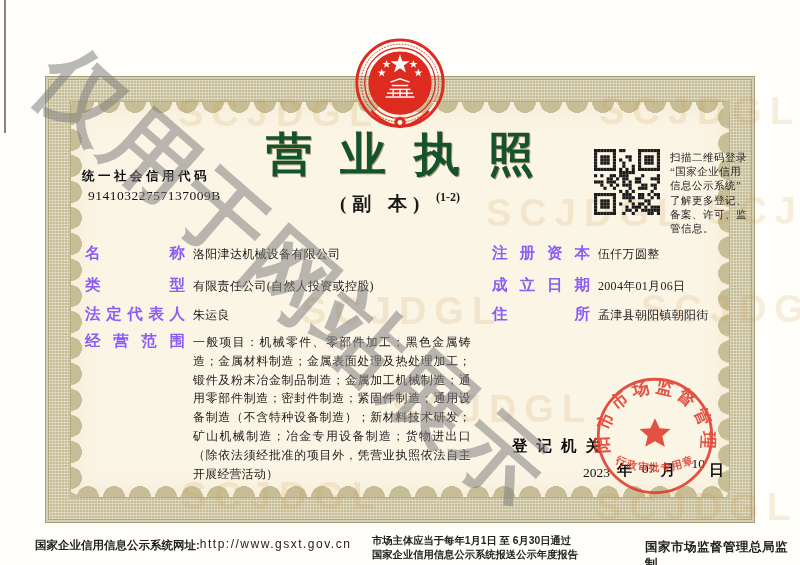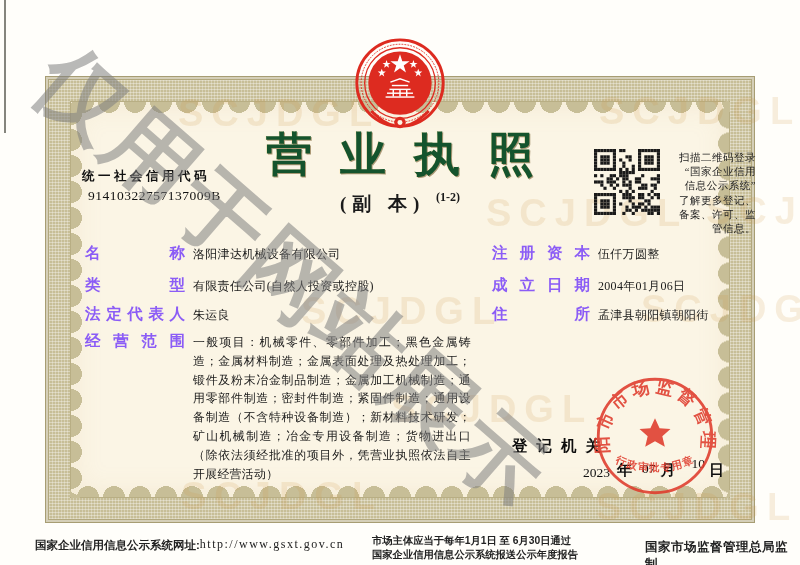--- a/index.html
+++ b/index.html
@@ -54,21 +54,21 @@
     font-size:19px;font-weight:bold;color:#1a1a1a;letter-spacing:6px;
   }
   .subtitle sup{font-size:12px;letter-spacing:0;font-weight:bold;position:relative;top:-2px;}
   .credit{left:82px;top:145px;z-index:11;margin-top:23px;}
   .credit-label{font-size:12.5px;font-weight:bold;letter-spacing:3.5px;color:#111;}
   .credit-code{font-family:"Liberation Serif","DejaVu Serif",serif;font-size:13.5px;color:#111;margin-top:3px;margin-left:6px;letter-spacing:.5px;}
   .qr{left:594px;top:149px;width:66px;height:66px;z-index:11;}
   .qr-caption{
     left:670px;top:151px;width:86px;z-index:11;
     font-family:"Liberation Serif","DejaVu Serif",serif;
-    font-size:10.5px;line-height:14.2px;color:#222;letter-spacing:.5px;text-align:right;
+    font-size:10.5px;line-height:14.2px;color:#222;letter-spacing:.5px;
   }
 
   
   .row{position:absolute;display:flex;align-items:flex-start;z-index:10;}
   .lbl{
     display:inline-block;font-weight:bold;font-size:15.5px;color:#8b5cf6;
     text-align:justify;text-align-last:justify;flex:none;
   }
   .lbl-l{width:100px;}
   .lbl-r{width:98px;}
@@ -86,21 +86,21 @@
   .date .num{font-family:"Liberation Serif","DejaVu Serif",serif;font-size:13.5px;color:#111;position:relative;}
   .date .unit{font-weight:bold;font-size:15px;color:#0d0d0d;position:relative;}
   .d-year{top:2px;}
   .d-month{top:-2px;margin-left:10px;}
   .d-day{top:-7px;margin-left:16px;font-size:12.5px;}
   .u1{margin-left:7px;} .u2{margin-left:5px;} .u3{margin-left:4px;}
 
   
   .footer{left:0;top:533px;width:800px;z-index:10;color:#222;}
   .f-left{position:absolute;left:35px;top:5px;font-size:11.5px;font-weight:bold;white-space:nowrap;}
-  .f-url{font-family:Liberation Serif, serif;font-weight:normal;font-size:12px;letter-spacing:1.5px;position:relative;top:-1px;text-align:center;}
+  .f-url{font-family:Liberation Sans, sans-serif;font-weight:normal;font-size:12px;letter-spacing:1.5px;position:relative;top:-1px;text-align:center;}
   .f-mid{position:absolute;left:372px;top:1px;font-size:10.3px;line-height:13.5px;font-weight:bold;}
   .f-right{position:absolute;left:645px;top:6px;font-size:12.5px;font-weight:bold;letter-spacing:.5px;}
 
   
   .watermark{
     left:88px;top:22px;z-index:50;pointer-events:none;white-space:nowrap;
     transform:rotate(41deg);transform-origin:0 0;
     font-size:88px;font-weight:800;letter-spacing:4px;
     color:rgba(128,128,128,.55);
   }

